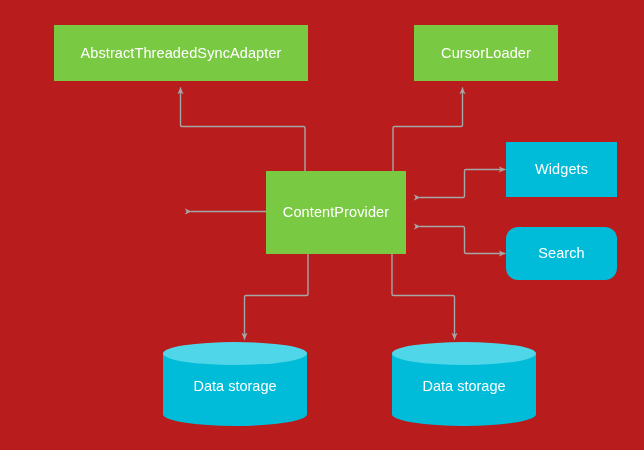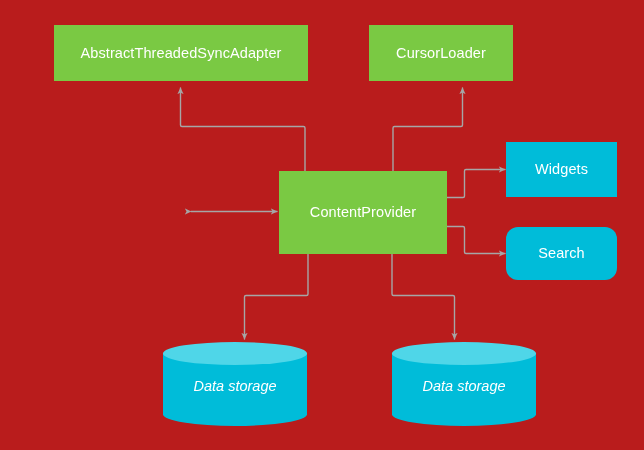--- a/index.html
+++ b/index.html
@@ -51,21 +51,20 @@
     align-items: center;
     justify-content: center;
     color: #ffffff;
     font-size: 14.5px;
   }
 
   
   .cylinder {
     position: absolute;
     z-index: 5;
-    font-style: italic;
   }
   .cyl-body {
     position: absolute;
     left: 0;
     right: 0;
     background: #00BCD9;
     border-radius: 0 0 50% 50% / 0 0 16% 16%;
   }
   .cyl-top {
     position: absolute;
@@ -122,25 +121,25 @@
       <path d="M308,255 L308,294 Q308,295.5 306.5,295.5 L246,295.5 Q244.5,295.5 244.5,297 L244.5,339" marker-start="url(#ah)" marker-end="url(#ah)"></path>
 
       <path d="M392,255 L392,294 Q392,295.5 393.5,295.5 L453,295.5 Q454.5,295.5 454.5,297 L454.5,339" marker-start="url(#ah)" marker-end="url(#ah)"></path>
     </g>
   </svg>
 
   <div class="node node-green" style="left:54px; top:25px; width:254px; height:56px;">
     <span>AbstractThreadedSyncAdapter</span>
   </div>
 
-  <div class="node node-green" style="left:369px; top:25px; width:144px; height:56px;">
+  <div class="node node-green" style="left:414px; top:25px; width:144px; height:56px;">
     <span>CursorLoader</span>
   </div>
 
-  <div class="node node-green" style="left:279px; top:171px; width:168px; height:83px;">
+  <div class="node node-green" style="left:266px; top:171px; width:140px; height:83px;">
     <span>ContentProvider</span>
   </div>
 
 
   <div class="node node-cyan" style="left:506px; top:142px; width:111px; height:55px;">
     <span>Widgets</span>
   </div>
 
   <div class="node node-cyan" style="left:506px; top:227px; width:111px; height:53px;border-radius:12px;">
     <span>Search</span>

